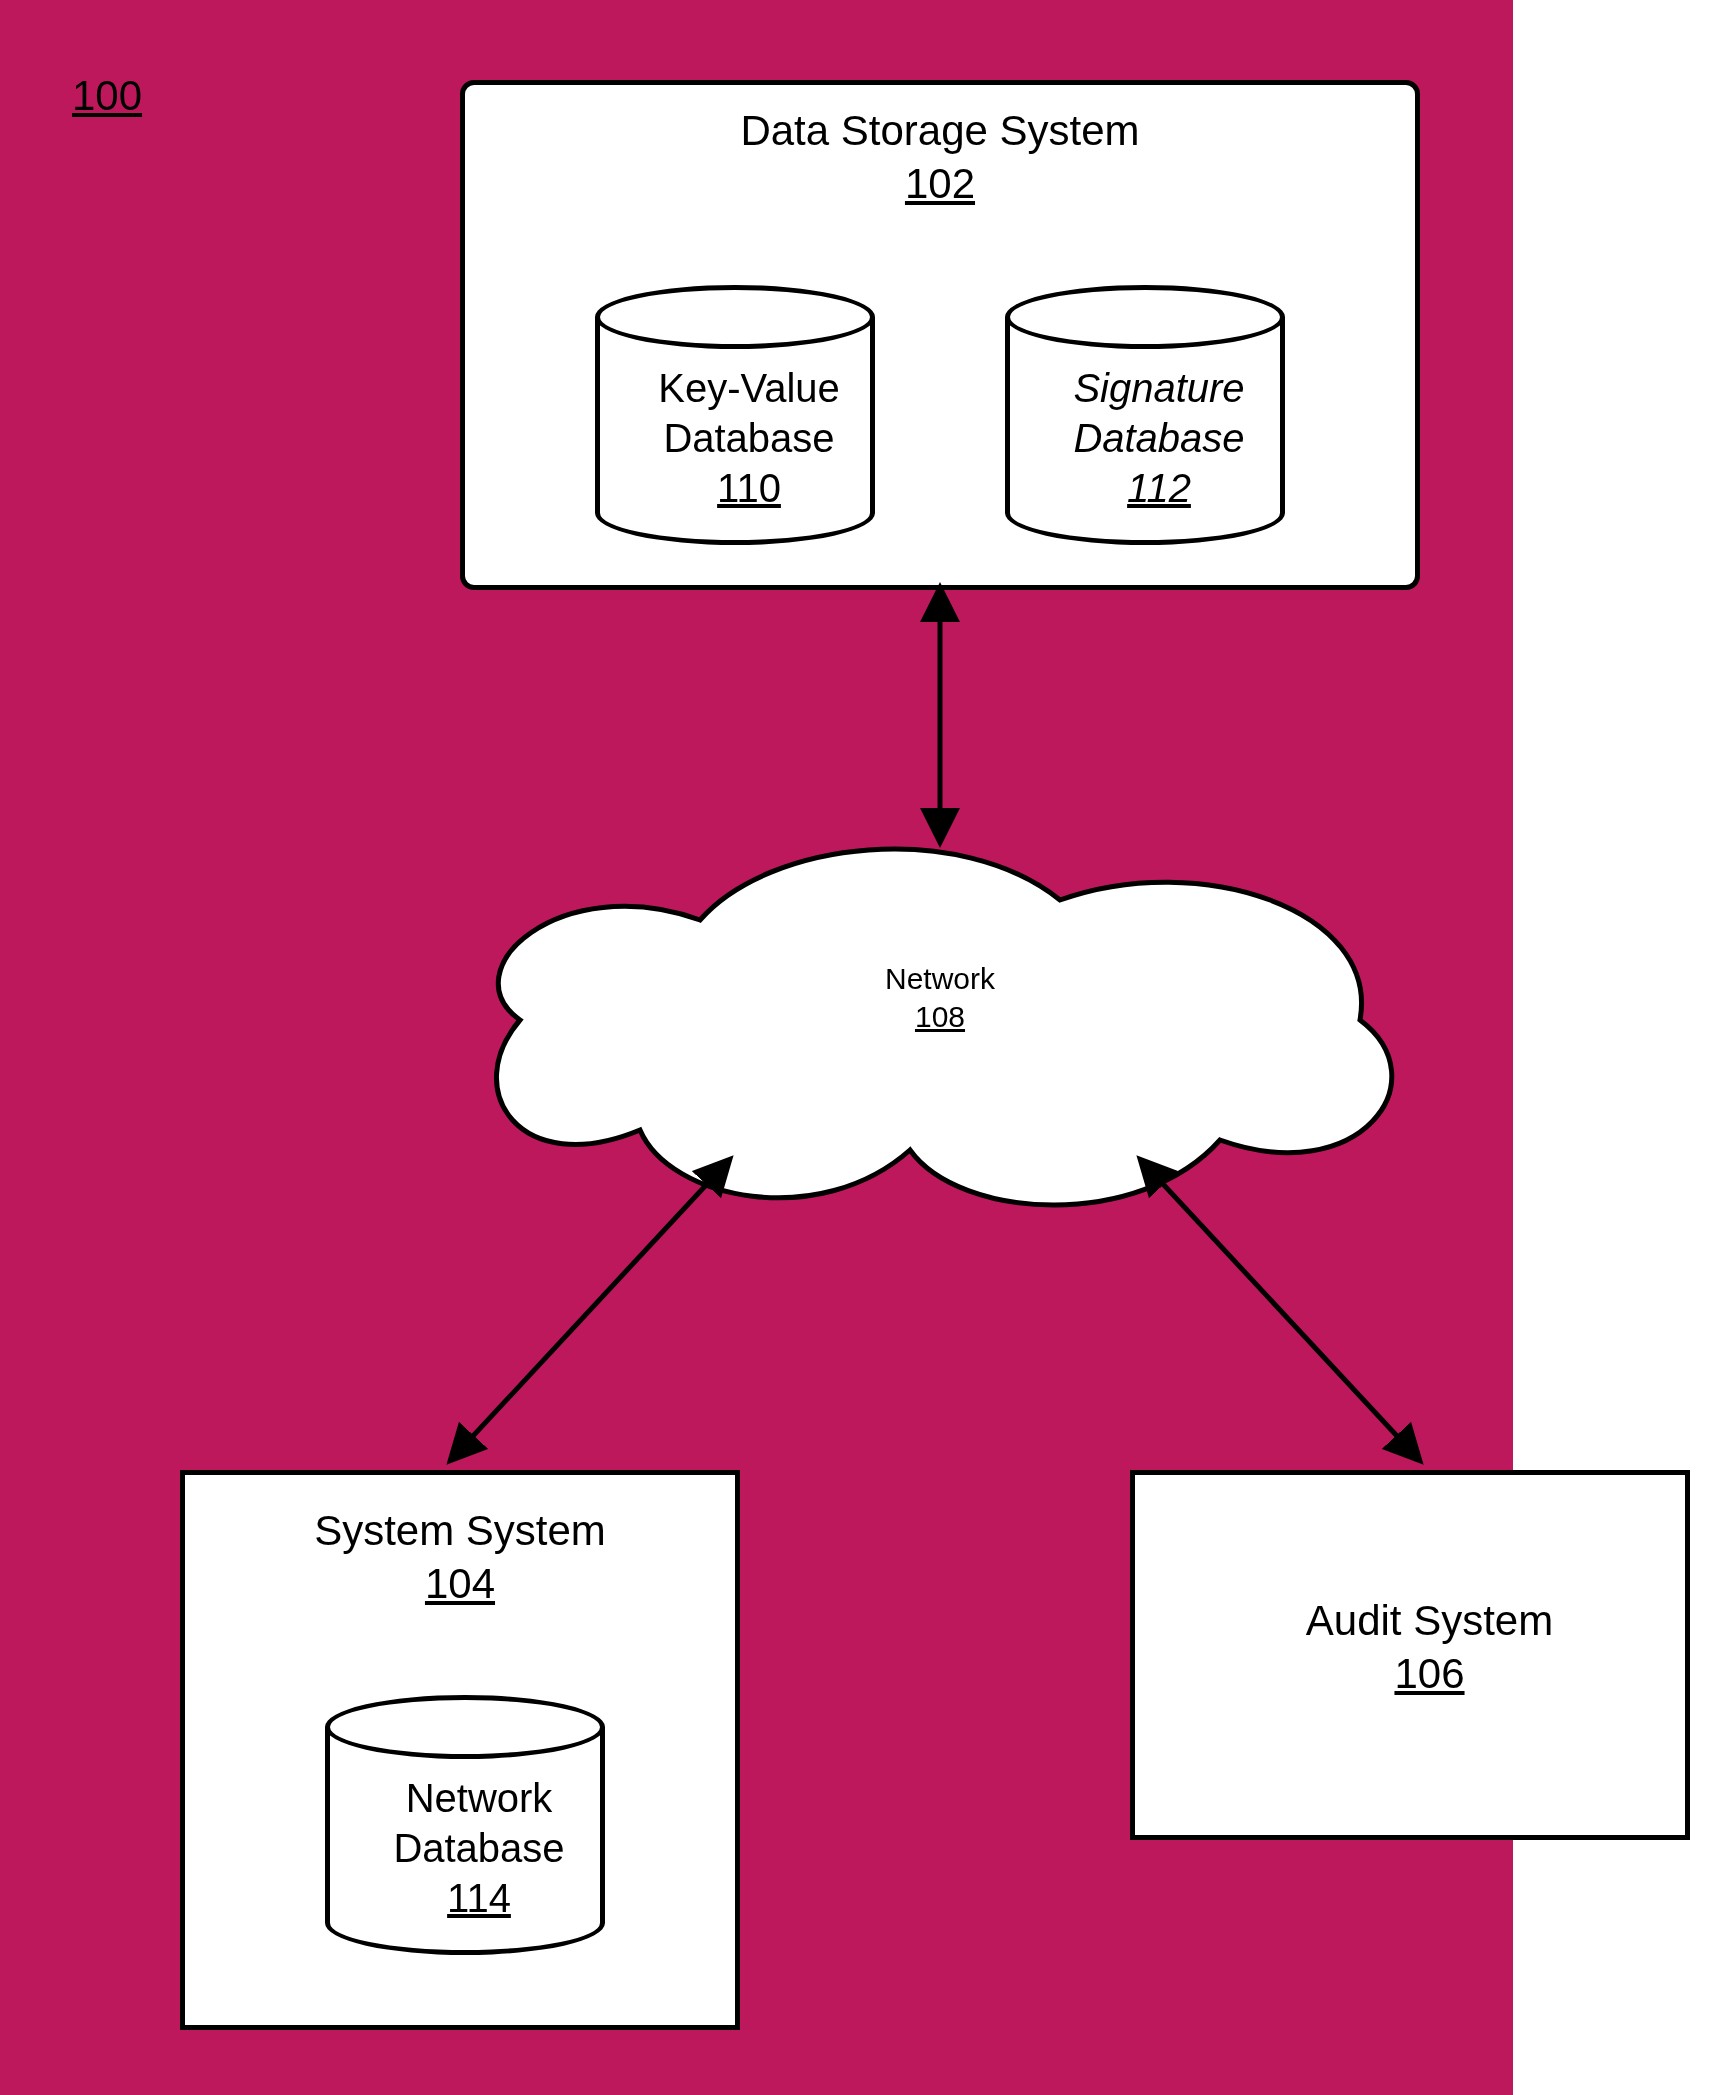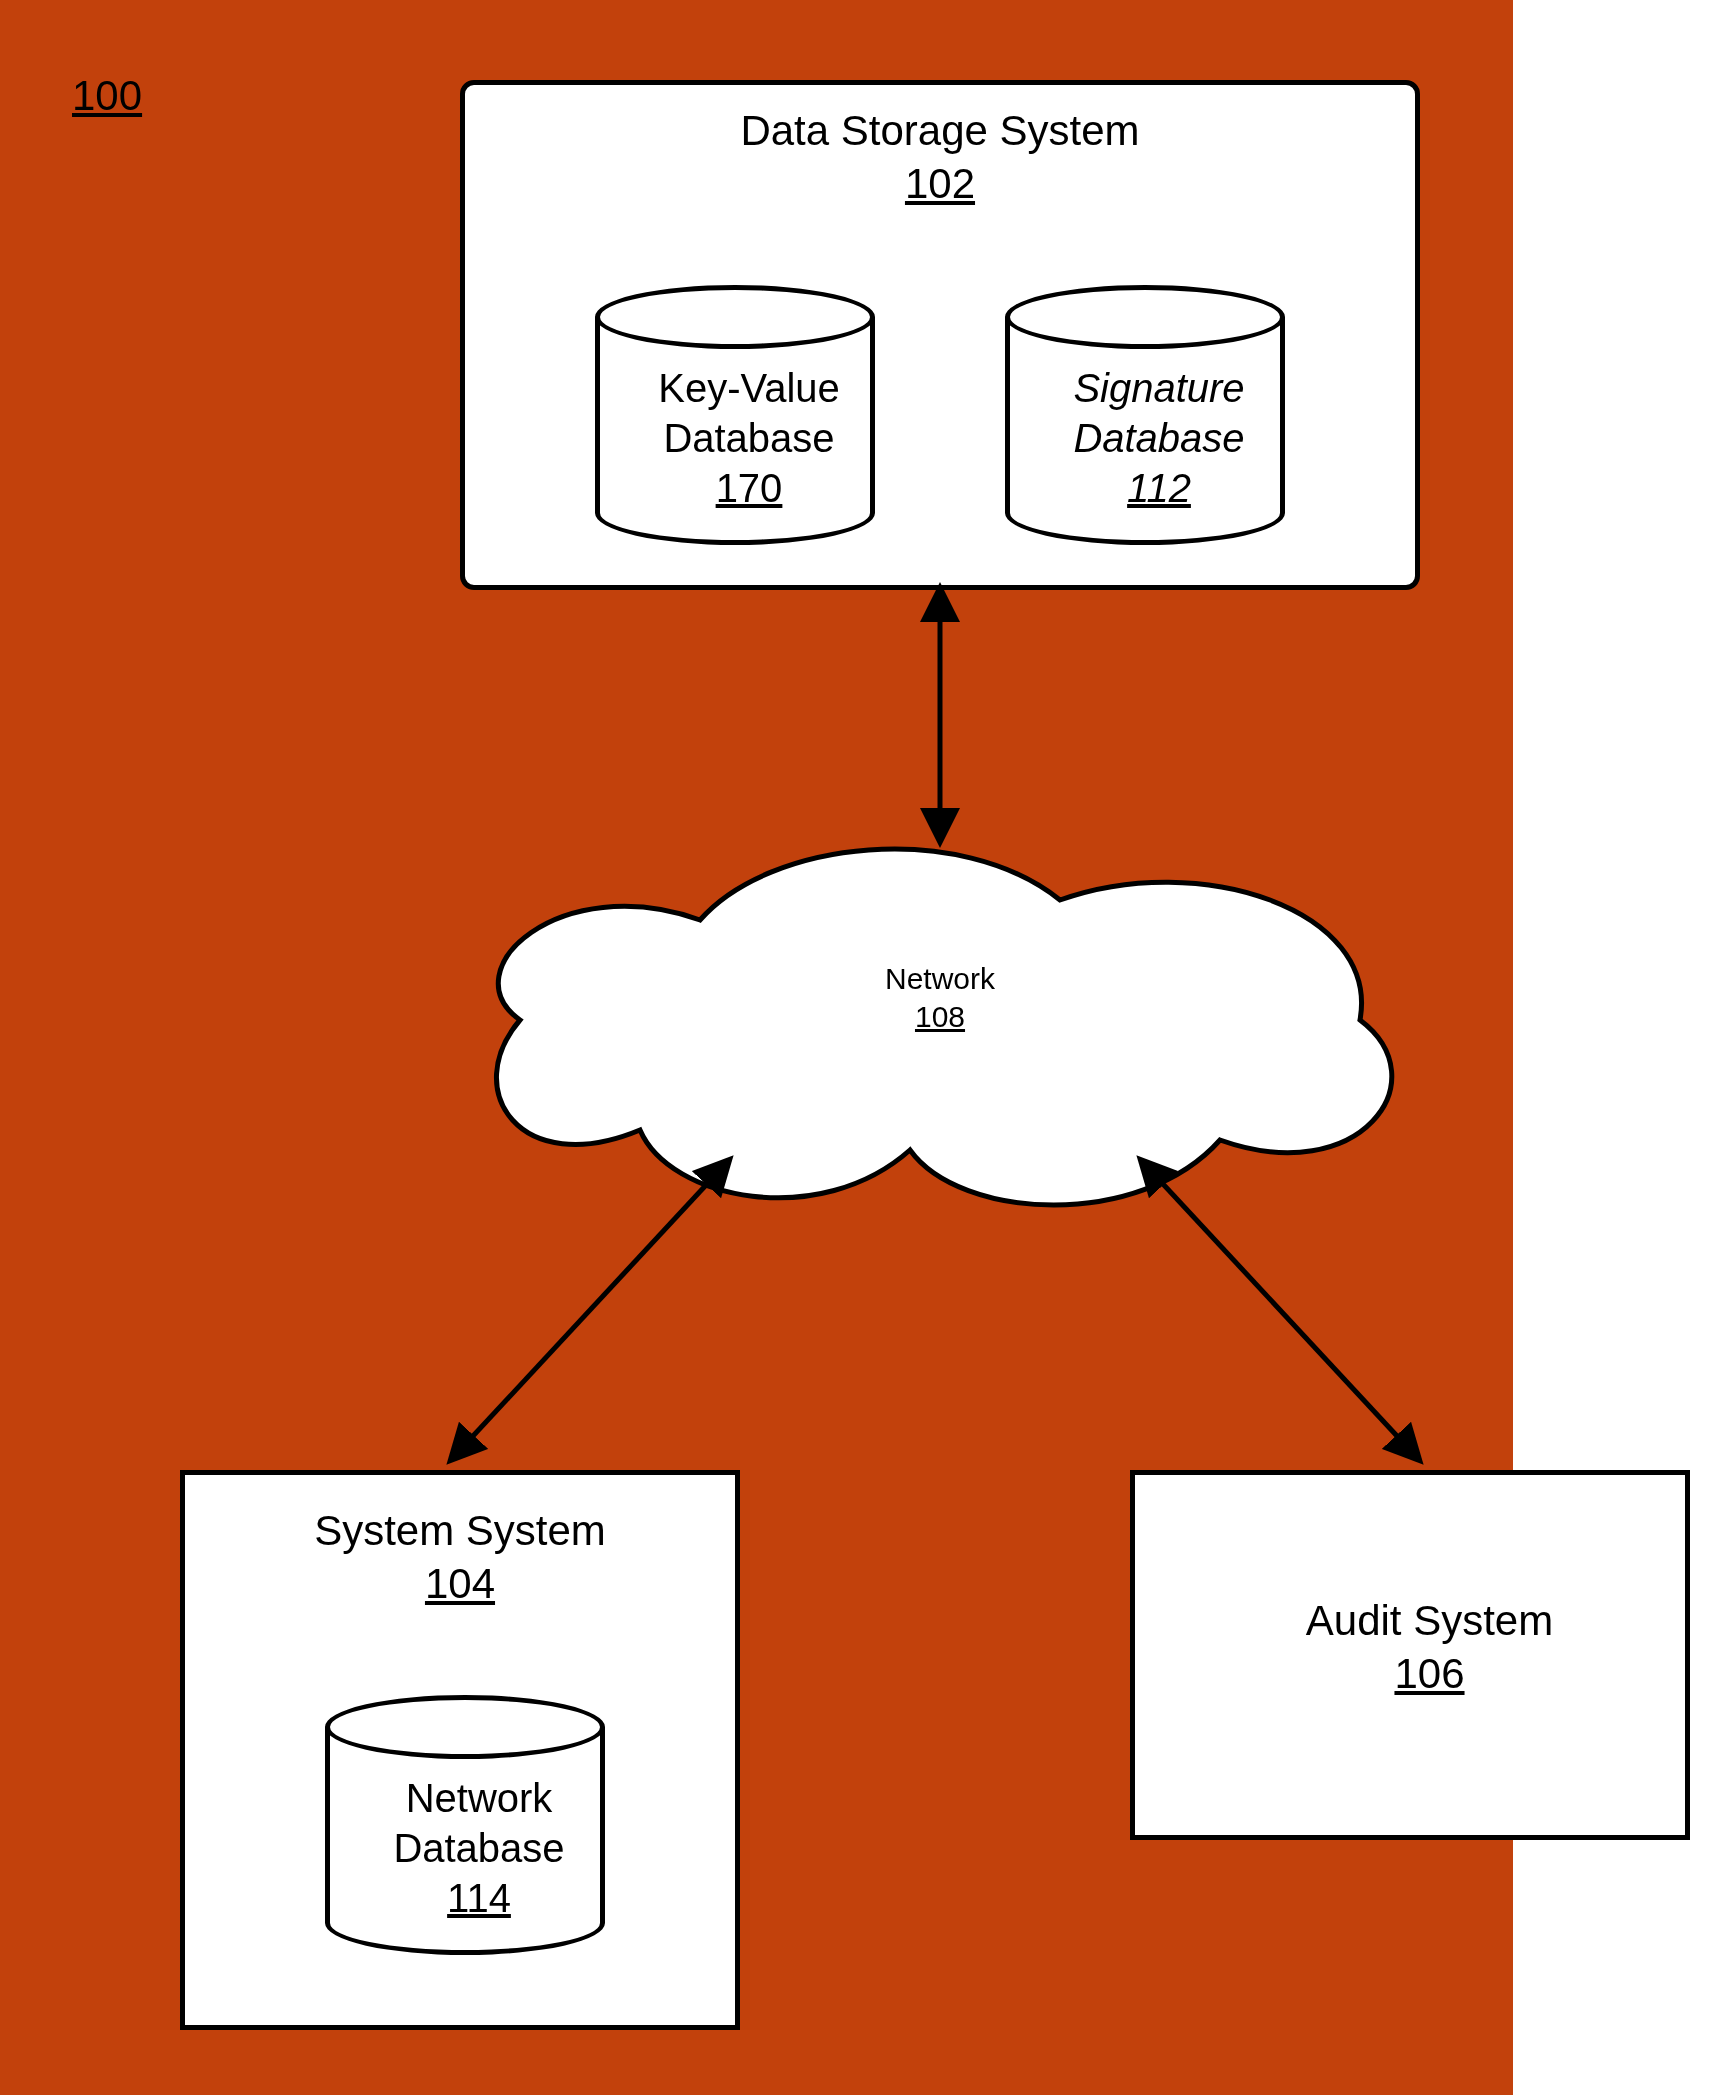--- a/index.html
+++ b/index.html
@@ -5,21 +5,21 @@
   html, body {
     margin: 0;
     padding: 0;
     background: #ffffff;
     font-family: Arial, Helvetica, sans-serif;
   }
   #canvas {
     position: relative;
     width: 1513px;
     height: 2095px;
-    background: #c2410c;
+    background: #be185d;
   }
   .fig-num {
     position: absolute;
     font-size: 42px;
     font-weight: 400;
     text-decoration: underline;
   }
   .box {
     position: absolute;
     border: 5px solid #000;
@@ -108,21 +108,21 @@
       <span class="ref">102</span>
     </div>
 
     <div class="db" style="left:130px; top:200px;">
       <div class="bot-ellipse"></div>
       <div class="body"></div>
       <div class="top-ellipse"></div>
       <div class="db-label">
         <span>Key-Value</span><br>
         <span>Database</span><br>
-        <span class="ref">170</span>
+        <span class="ref">110</span>
       </div>
     </div>
 
     <div class="db" style="left:540px; top:200px;font-style:italic;">
       <div class="bot-ellipse"></div>
       <div class="body"></div>
       <div class="top-ellipse"></div>
       <div class="db-label">
         <span>Signature</span><br>
         <span>Database</span><br>

